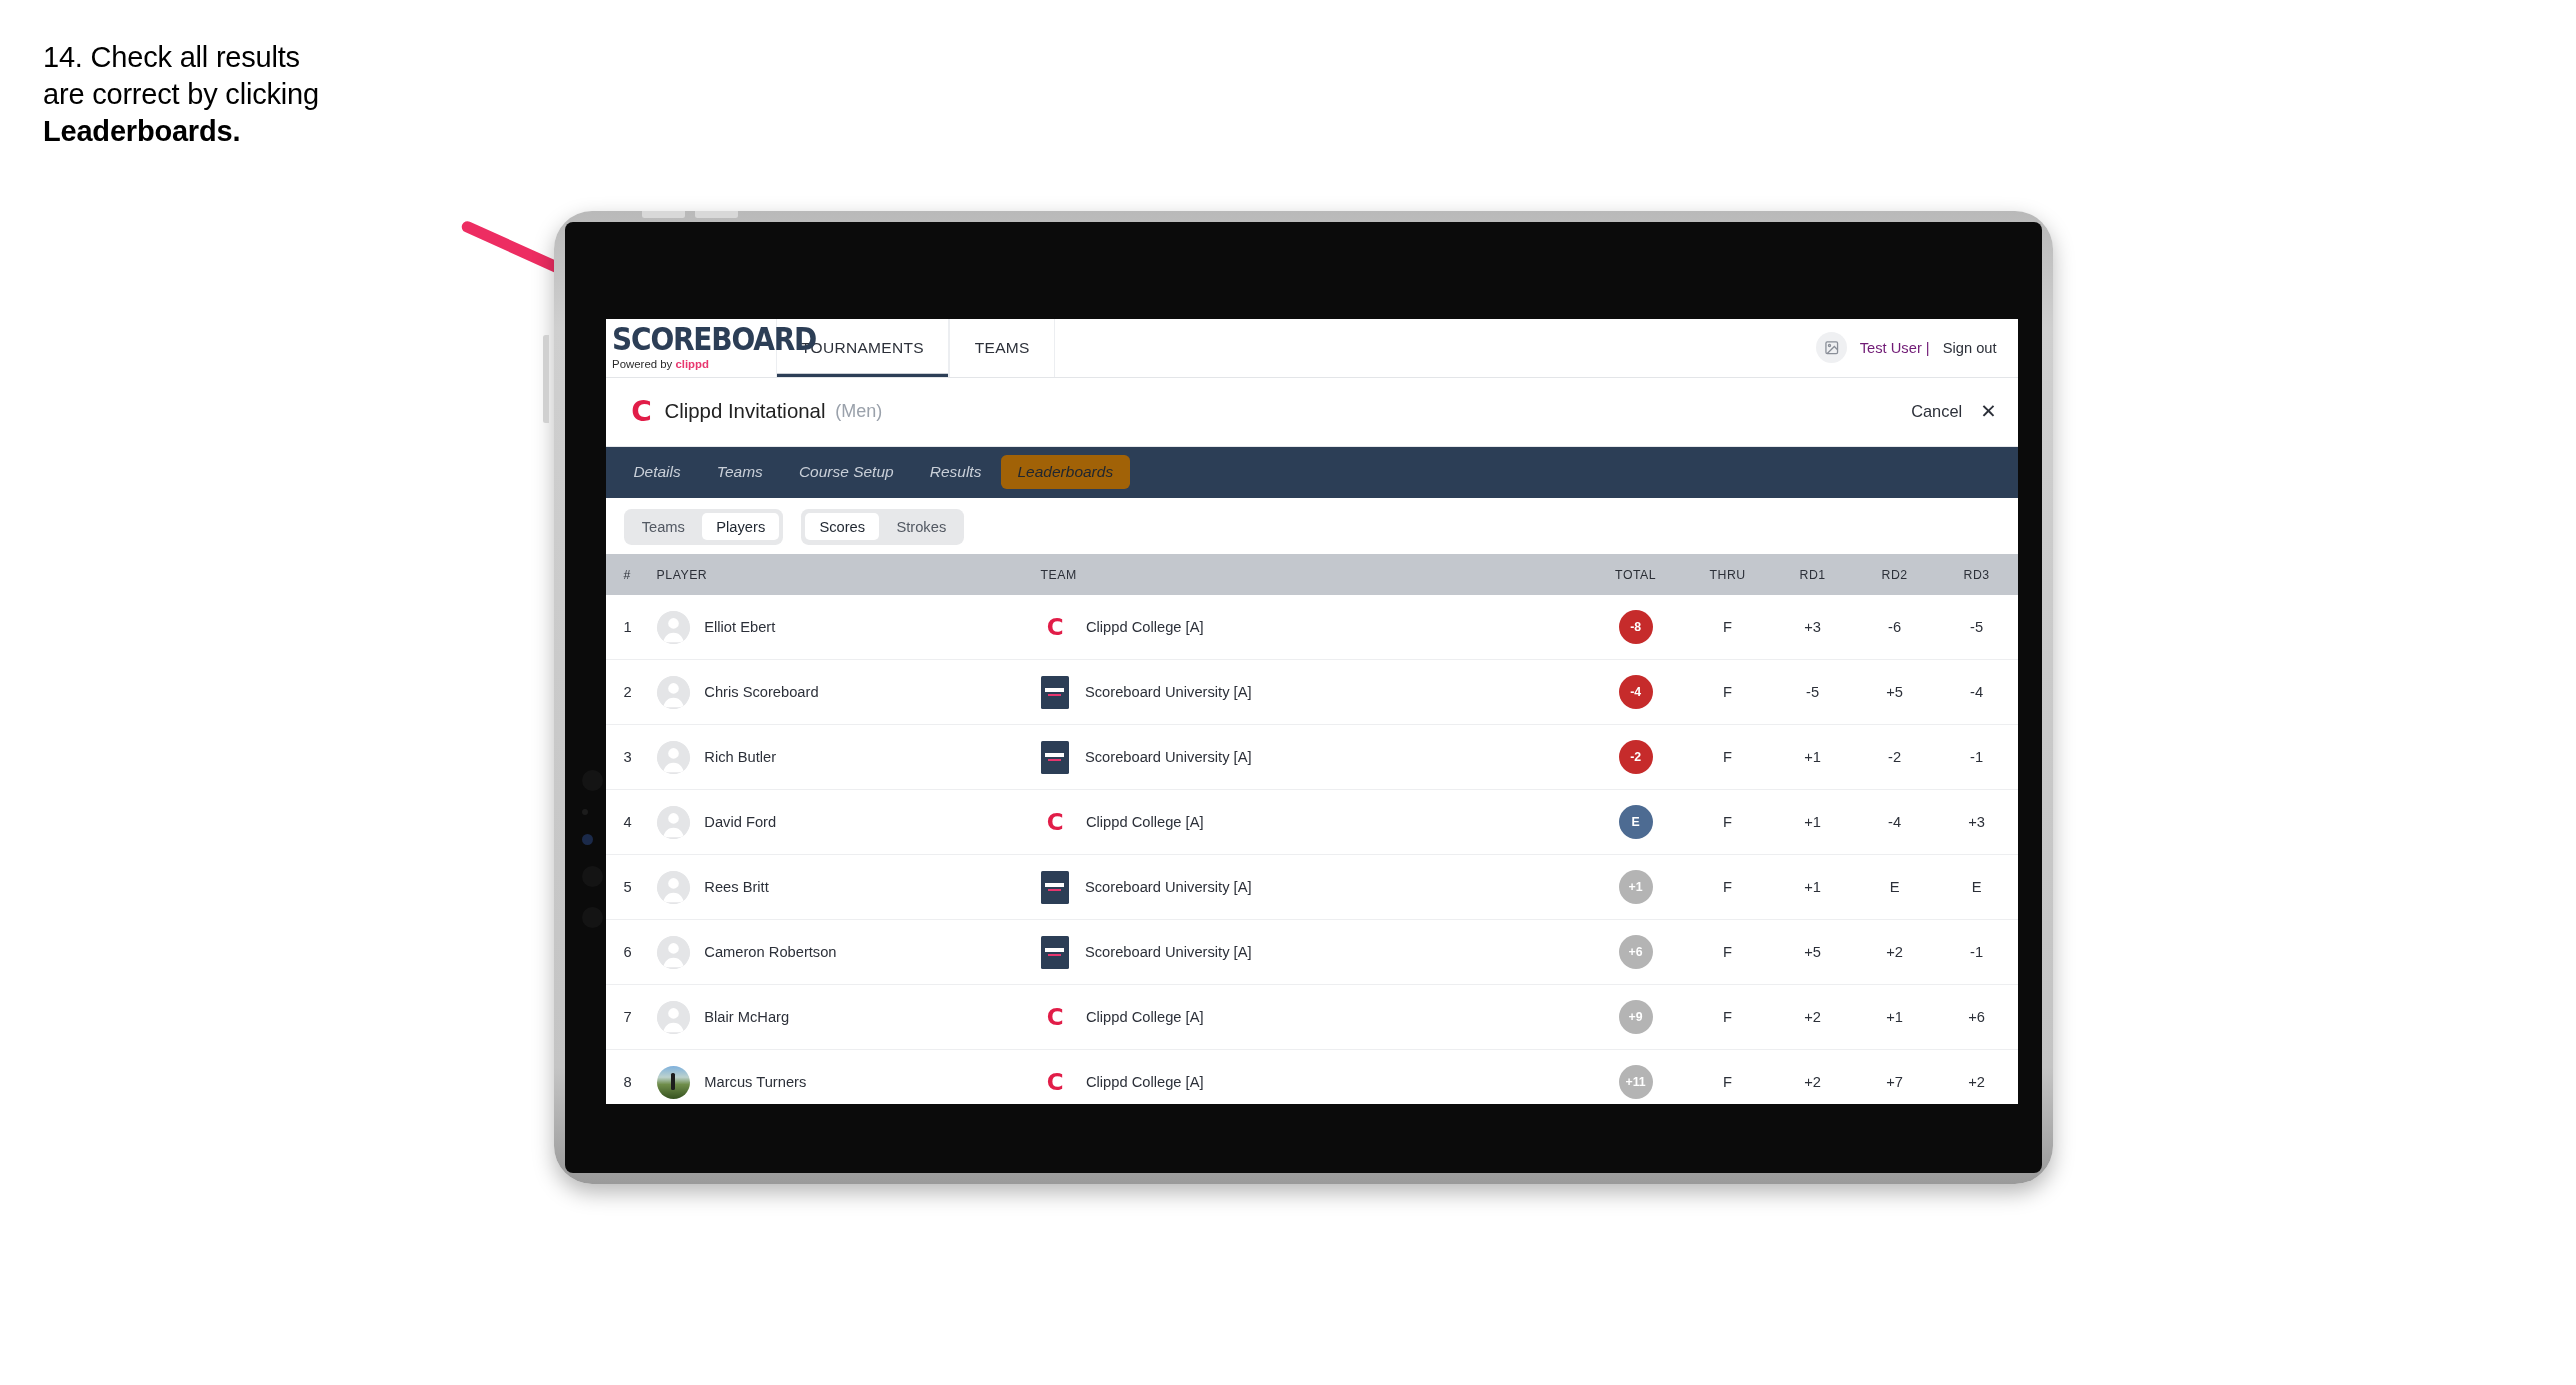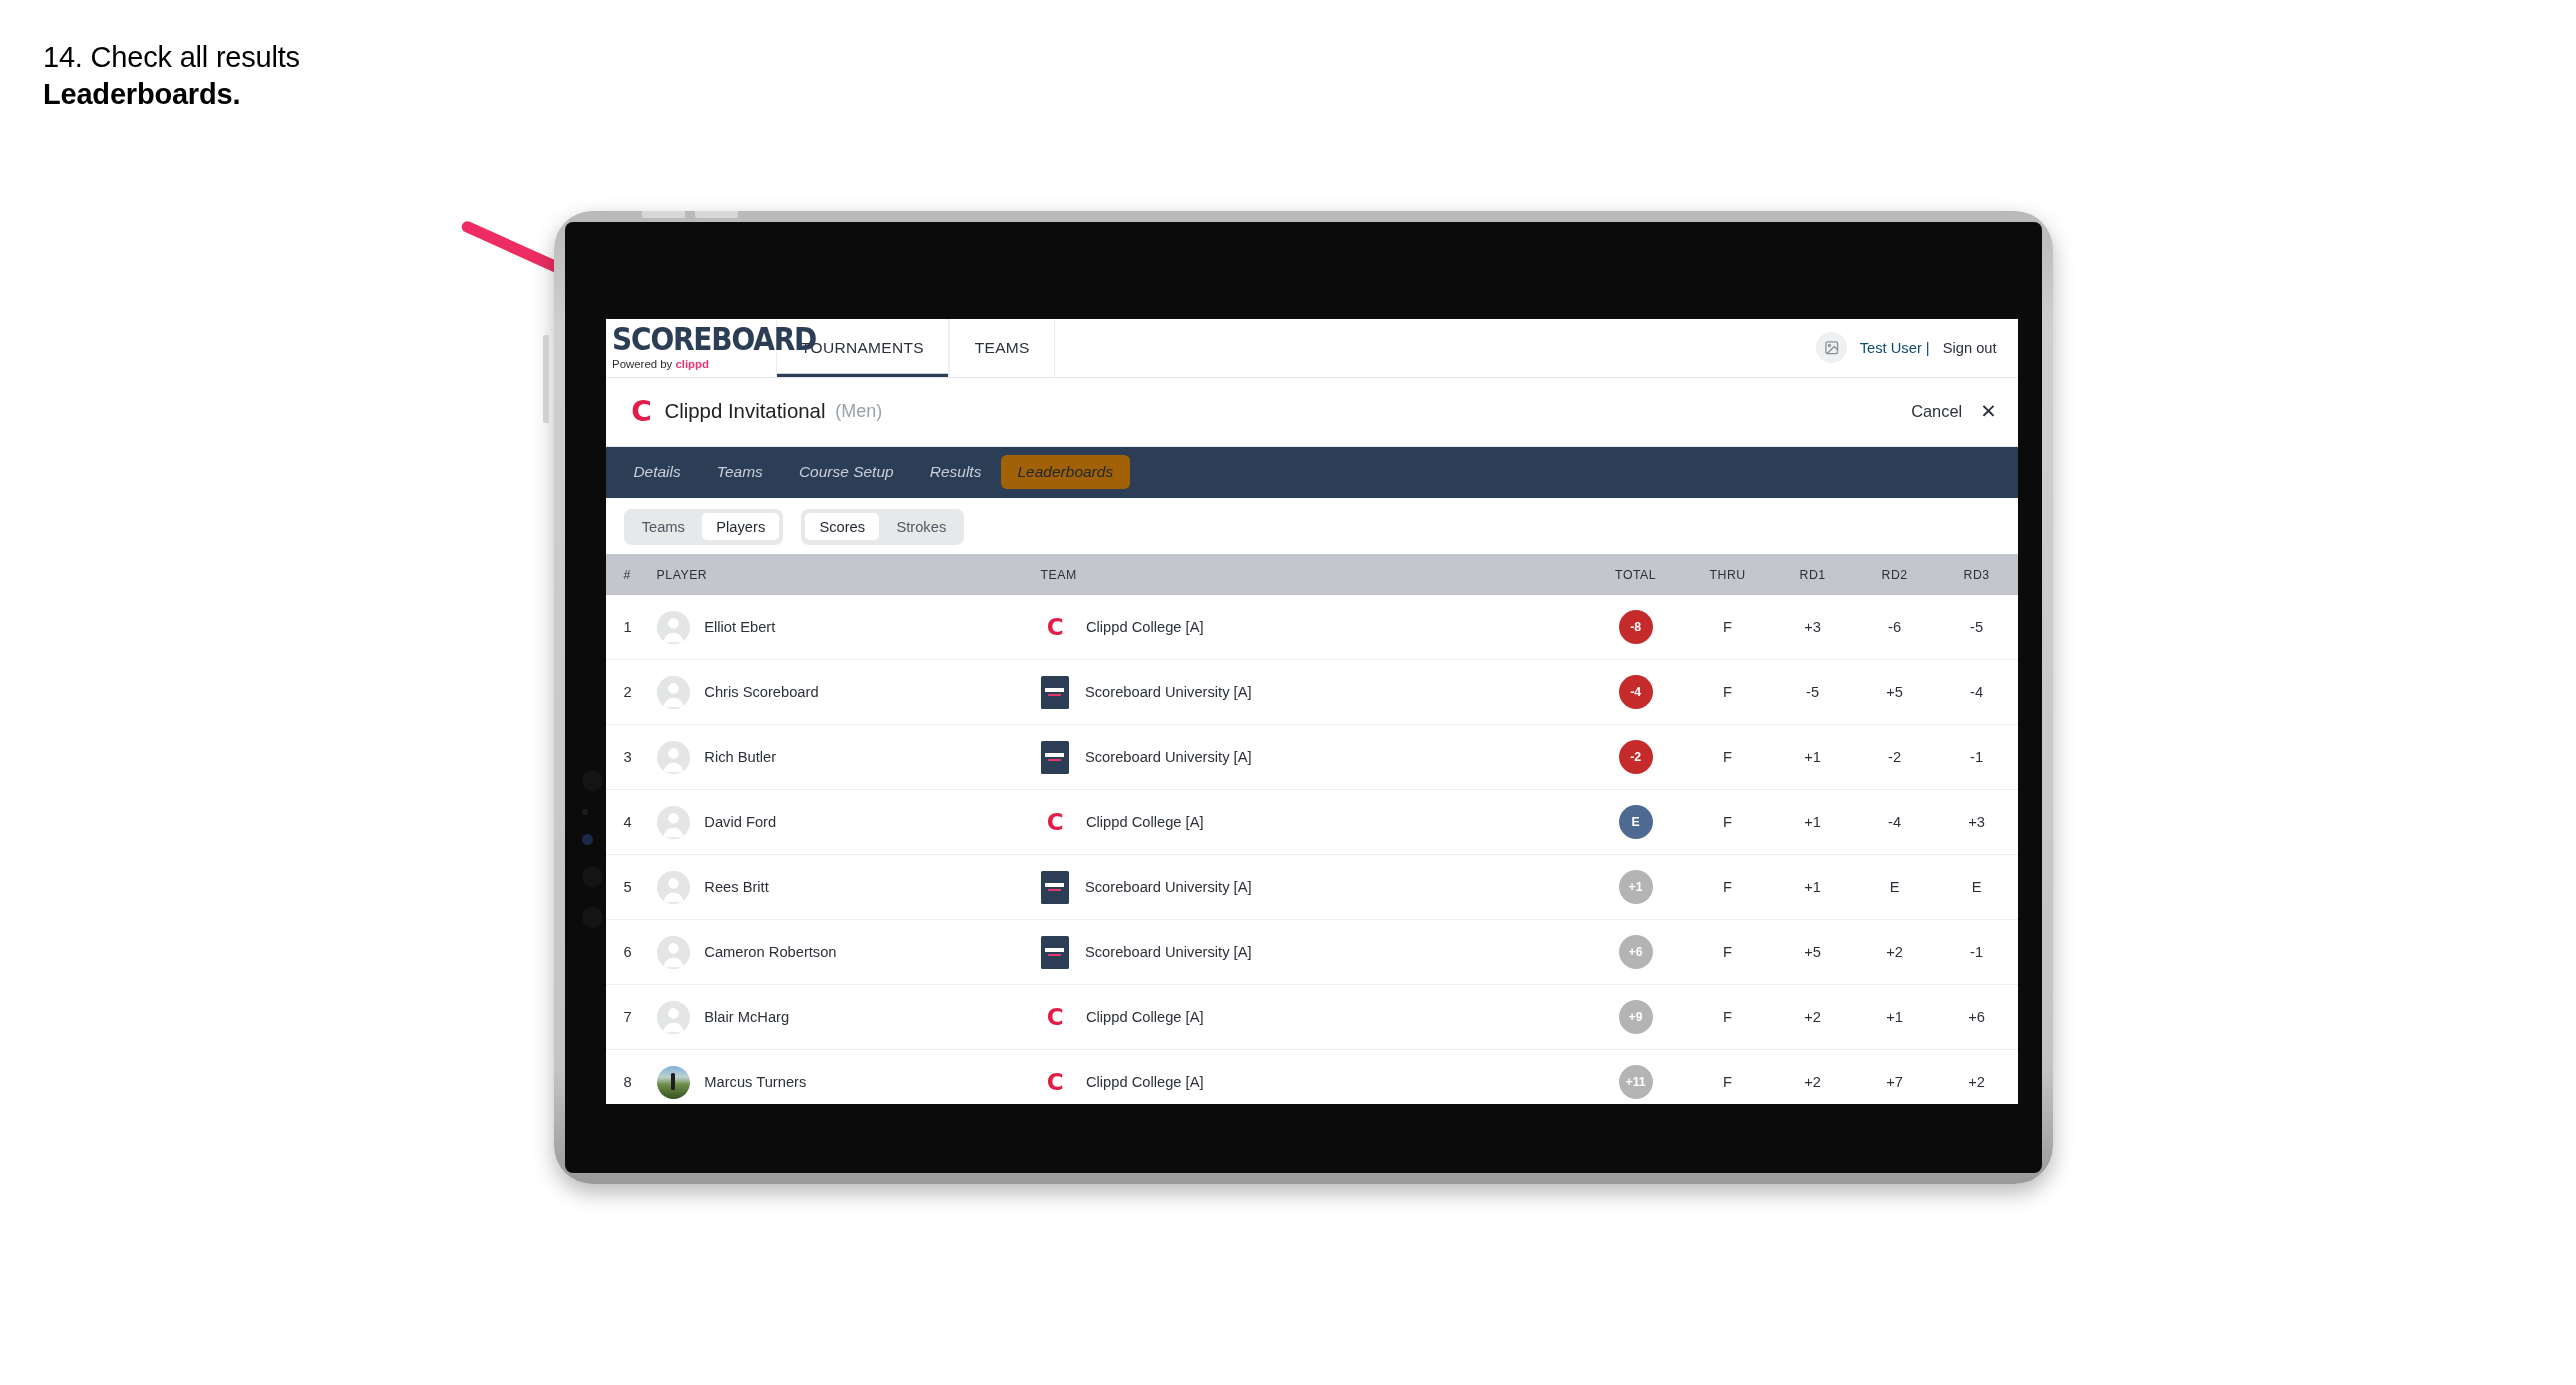--- a/index.html
+++ b/index.html
@@ -112,21 +112,21 @@
   .topnav-tab.active { box-shadow: inset 0 -3.3px 0 0 #2c3e56; }
 
   .topnav-right {
     margin-left:auto; display:flex; align-items:center; gap:13px; padding-right: 21px;
   }
   .avatar-chip {
     width:31px; height:31px; border-radius:50%;
     background:#eff0f2; display:flex; align-items:center; justify-content:center;
     color:#8a8f98;
   }
-  .user-name { font-size:14.7px; color:#0c4a6e; }
+  .user-name { font-size:14.7px; color:#701a75; }
   .sign-out { font-size:14.7px; color:#2c3039; }
 
   
   .titlebar {
     height: 69px;
     display:flex; align-items:center;
     padding: 0 21px 0 18px;
     border-bottom:0.8px solid #e6e8eb;
     background:#fff;
   }
@@ -234,20 +234,21 @@
   .badge.even  { background:#4d6b92; }
   .badge.over  { background:#b4b4b4; }
 </style>
 </head>
 <body>
 
 <div id="stage">
 
   <div class="caption">
     <div>14. Check all results</div>
+    <div>are correct by clicking</div>
     <div class="bold">Leaderboards.</div>
   </div>
 
   <svg class="arrow-svg" viewBox="0 0 720 350">
     <line x1="32" y1="28" x2="634" y2="300" stroke="#ED2D62" stroke-width="14" stroke-linecap="round"></line>
     <polygon points="672,318 594,262 602,318 566,332" fill="#ED2D62"></polygon>
   </svg>
 
   <div class="tablet">
     <div class="btn-top a"></div>

